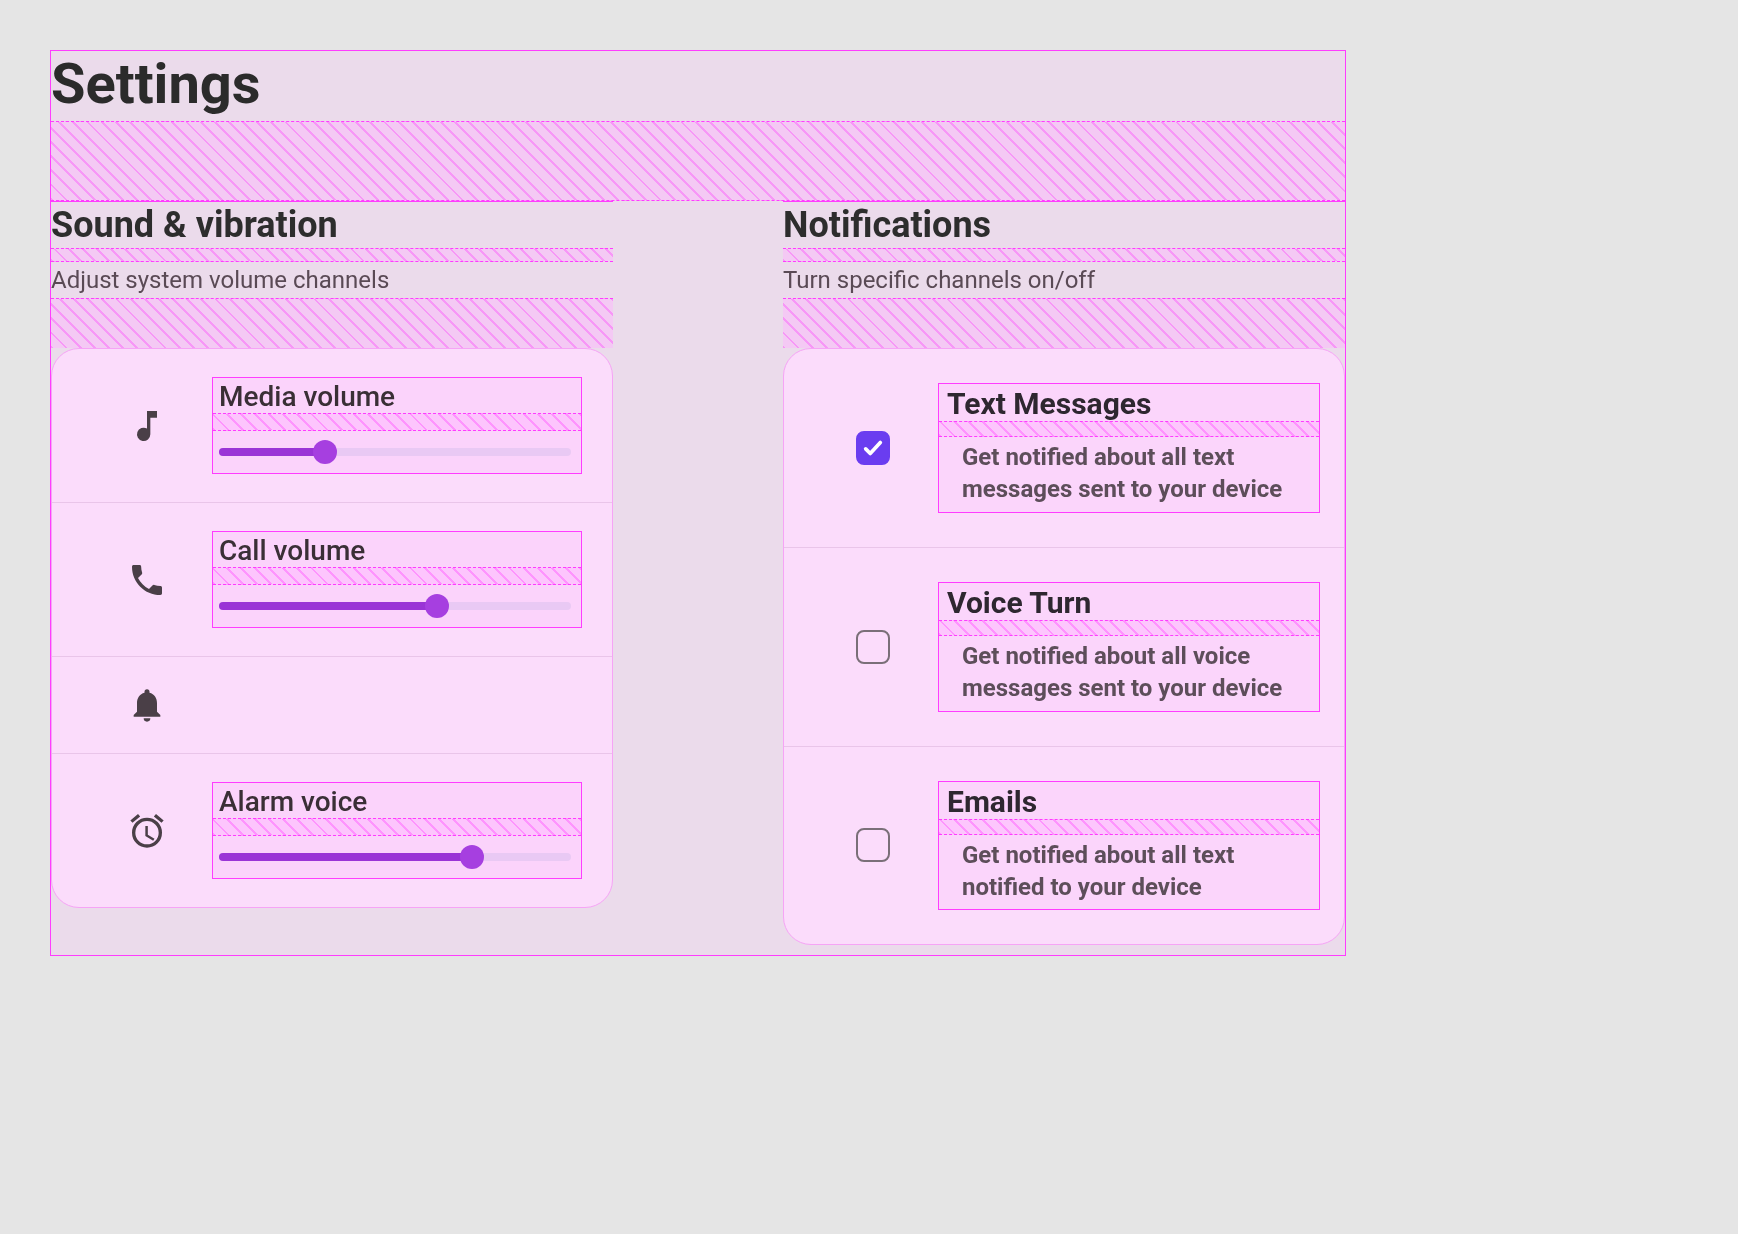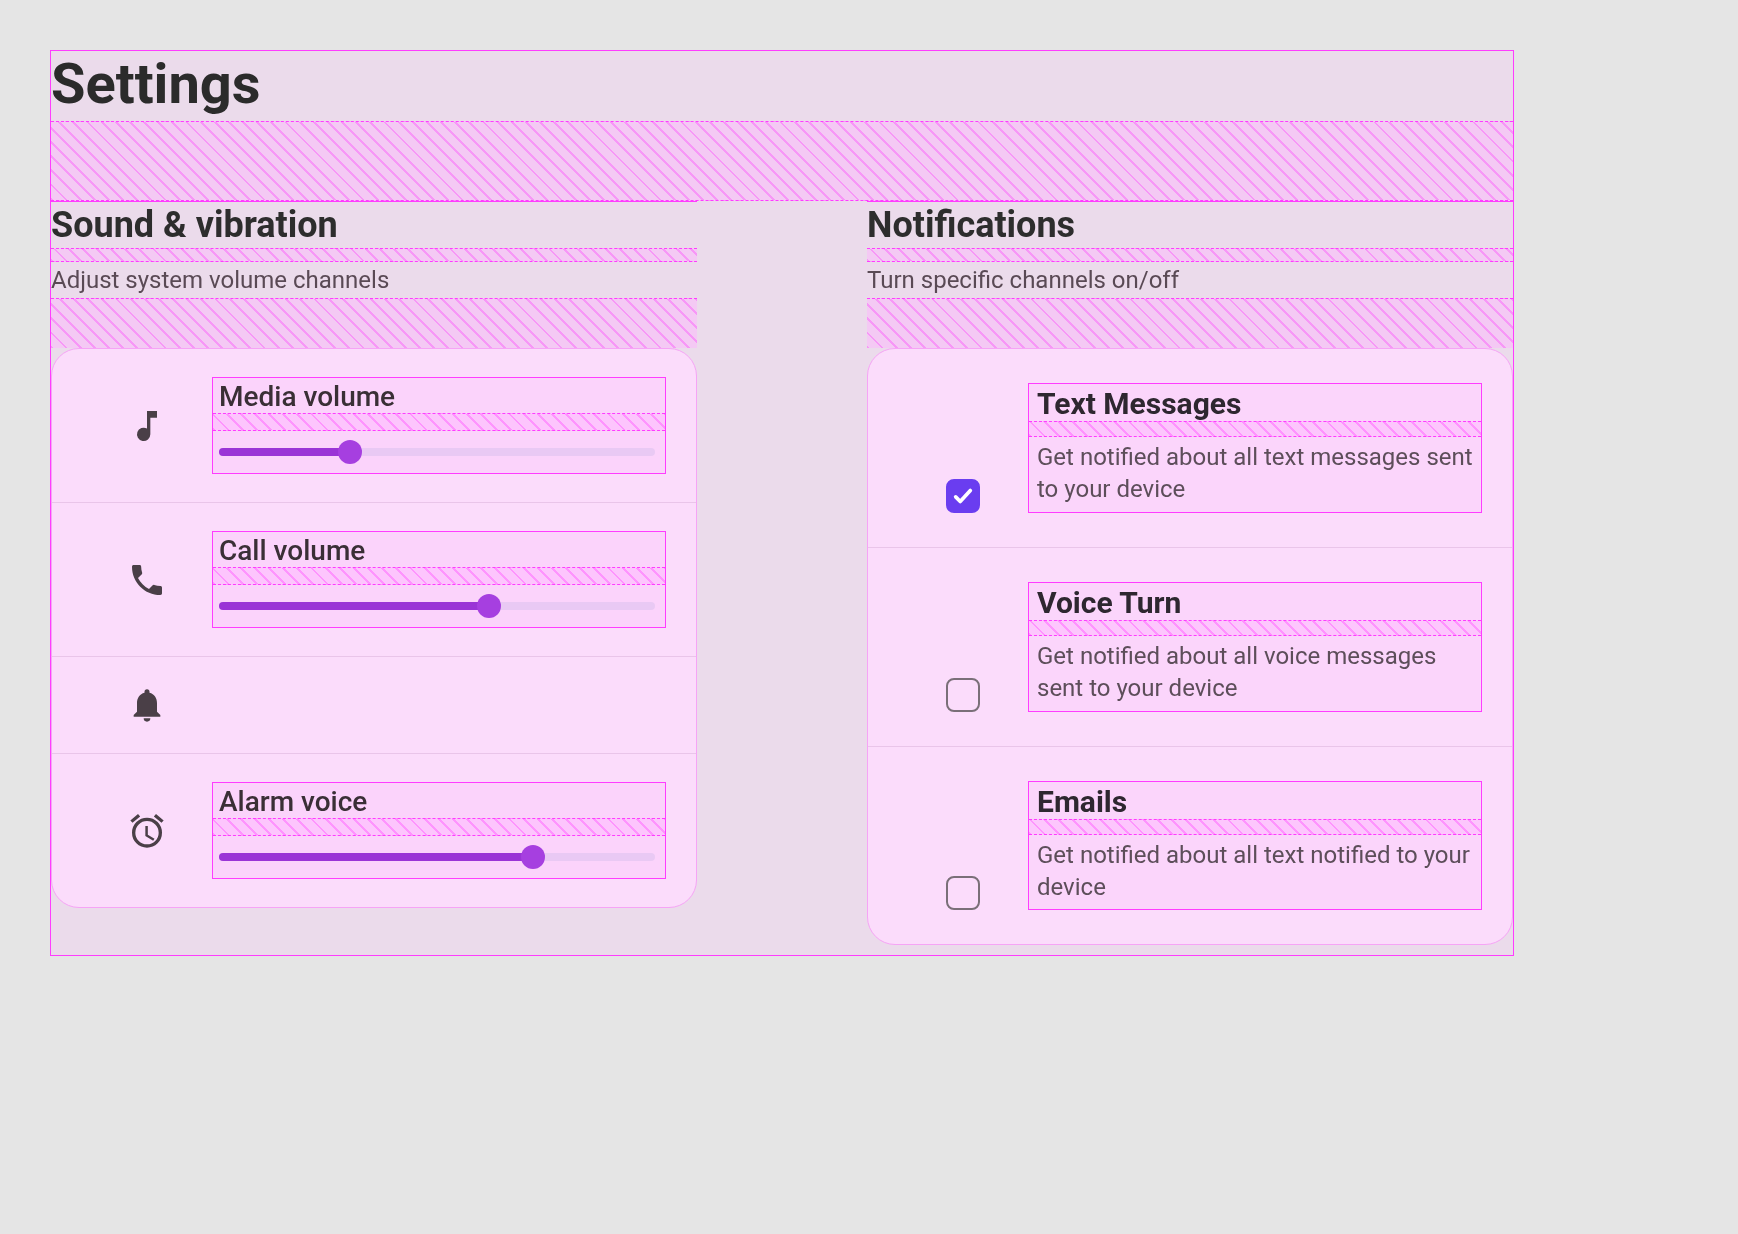--- a/index.html
+++ b/index.html
@@ -11,21 +11,21 @@
     padding: 50px;
     overflow: hidden;
   }
 
   .debug-hatch {
     background-image: repeating-linear-gradient(45deg, rgba(255,0,255,0.25), rgba(255,0,255,0.25) 2px, transparent 2px, transparent 10px);
     background-color: rgba(255,180,255,0.45);
   }
 
   .outer {
-    width: 1464px;
+    width: 1296px;
     border: 1px solid #ff3cff;
     background: rgba(255,190,255,0.25);
   }
 
   .page-title {
     font-size: 56px;
     font-weight: 700;
     color: #2b2b2b;
     padding: 0 0 4px 0;
     border-bottom: none;
@@ -151,21 +151,21 @@
   .slider .thumb {
     position: absolute;
     top: 50%;
     width: 24px; height: 24px;
     background: #a63fe0;
     border-radius: 50%;
     transform: translate(-50%, -50%);
   }
 
   
-  .nrow { padding: 34px 30px; align-items: flex-end; }
+  .nrow { padding: 34px 24px; }
   .nrow .check-cell {
     width: 130px; flex: 0 0 130px;
     display:flex; justify-content:center; align-items:center;
   }
   .checkbox {
     width: 34px; height: 34px;
     border-radius: 8px;
     border: 2.5px solid #7a6f78;
     background: transparent;
     display:flex; justify-content:center; align-items:center;
@@ -182,24 +182,25 @@
   }
   .ntitle {
     font-size: 30px;
     font-weight: 700;
     color: #2e2730;
     padding: 2px 8px 0 8px;
   }
   .ncontent .mini-hatch { height: 16px; }
   .ndesc {
     font-size: 24px;
-    font-weight: 400;
+    font-weight: 700;
     color: #5d4e5a;
     padding: 4px 8px 6px 8px;
     line-height: 1.35;
+    margin-left: 15px;
   }
 </style>
 </head>
 <body>
 
 <div class="outer">
 
   <div class="page-title">Settings</div>
   <div class="top-spacer debug-hatch"></div>
 

